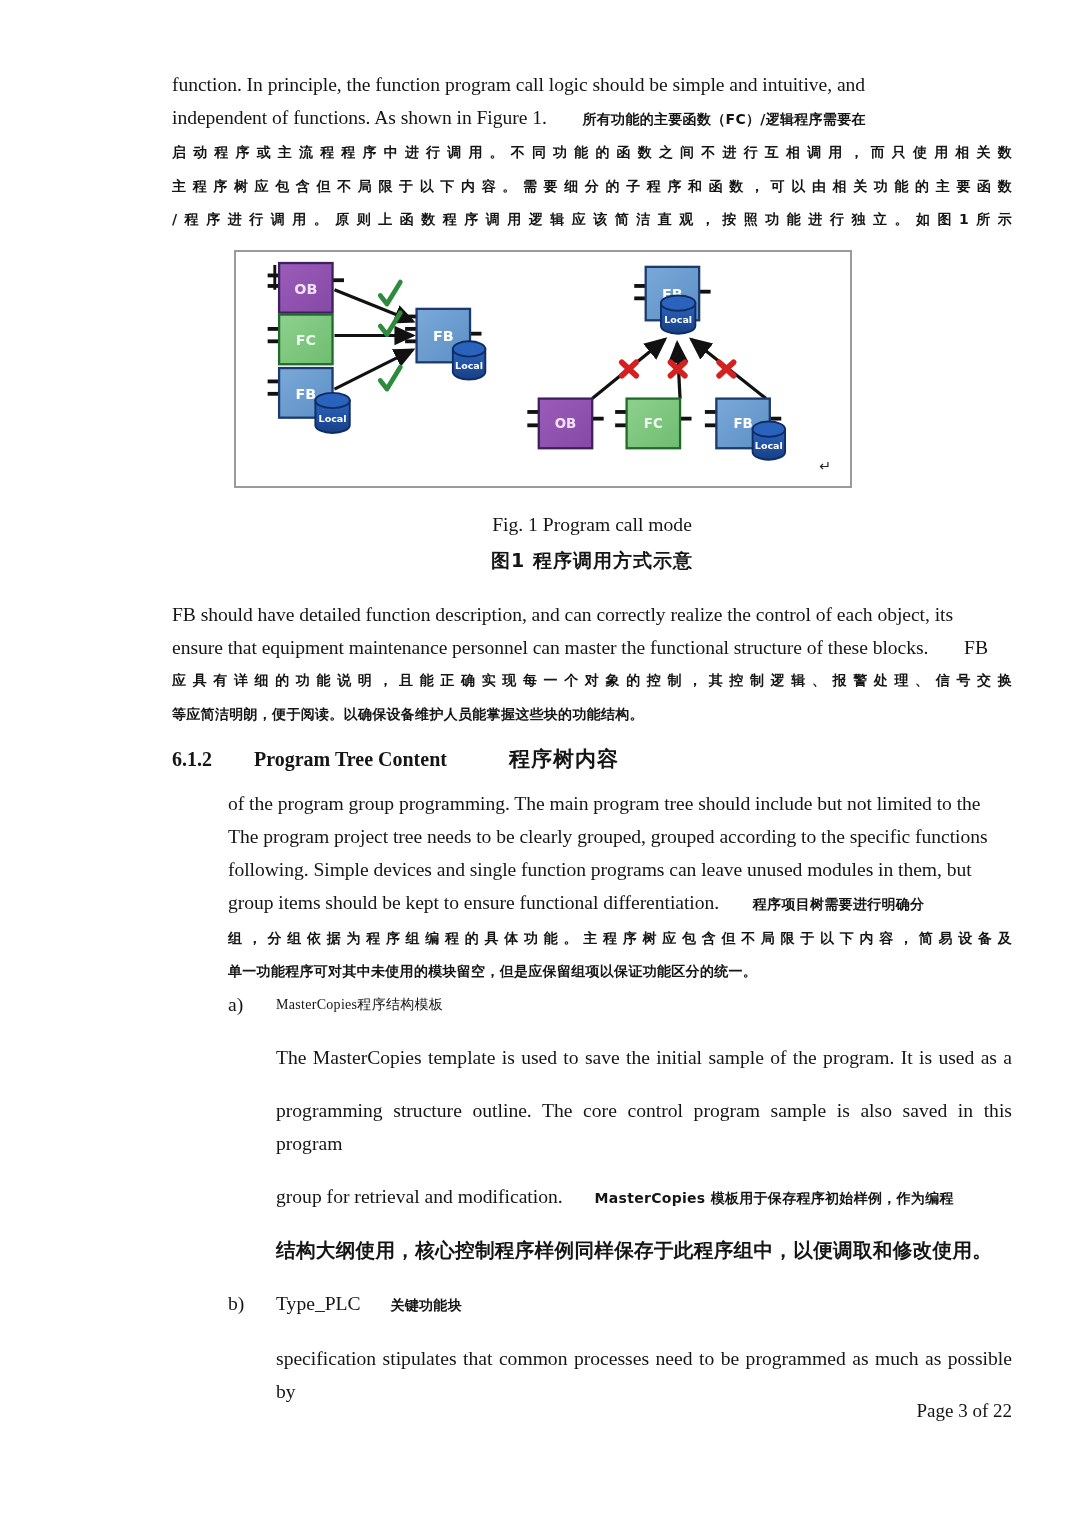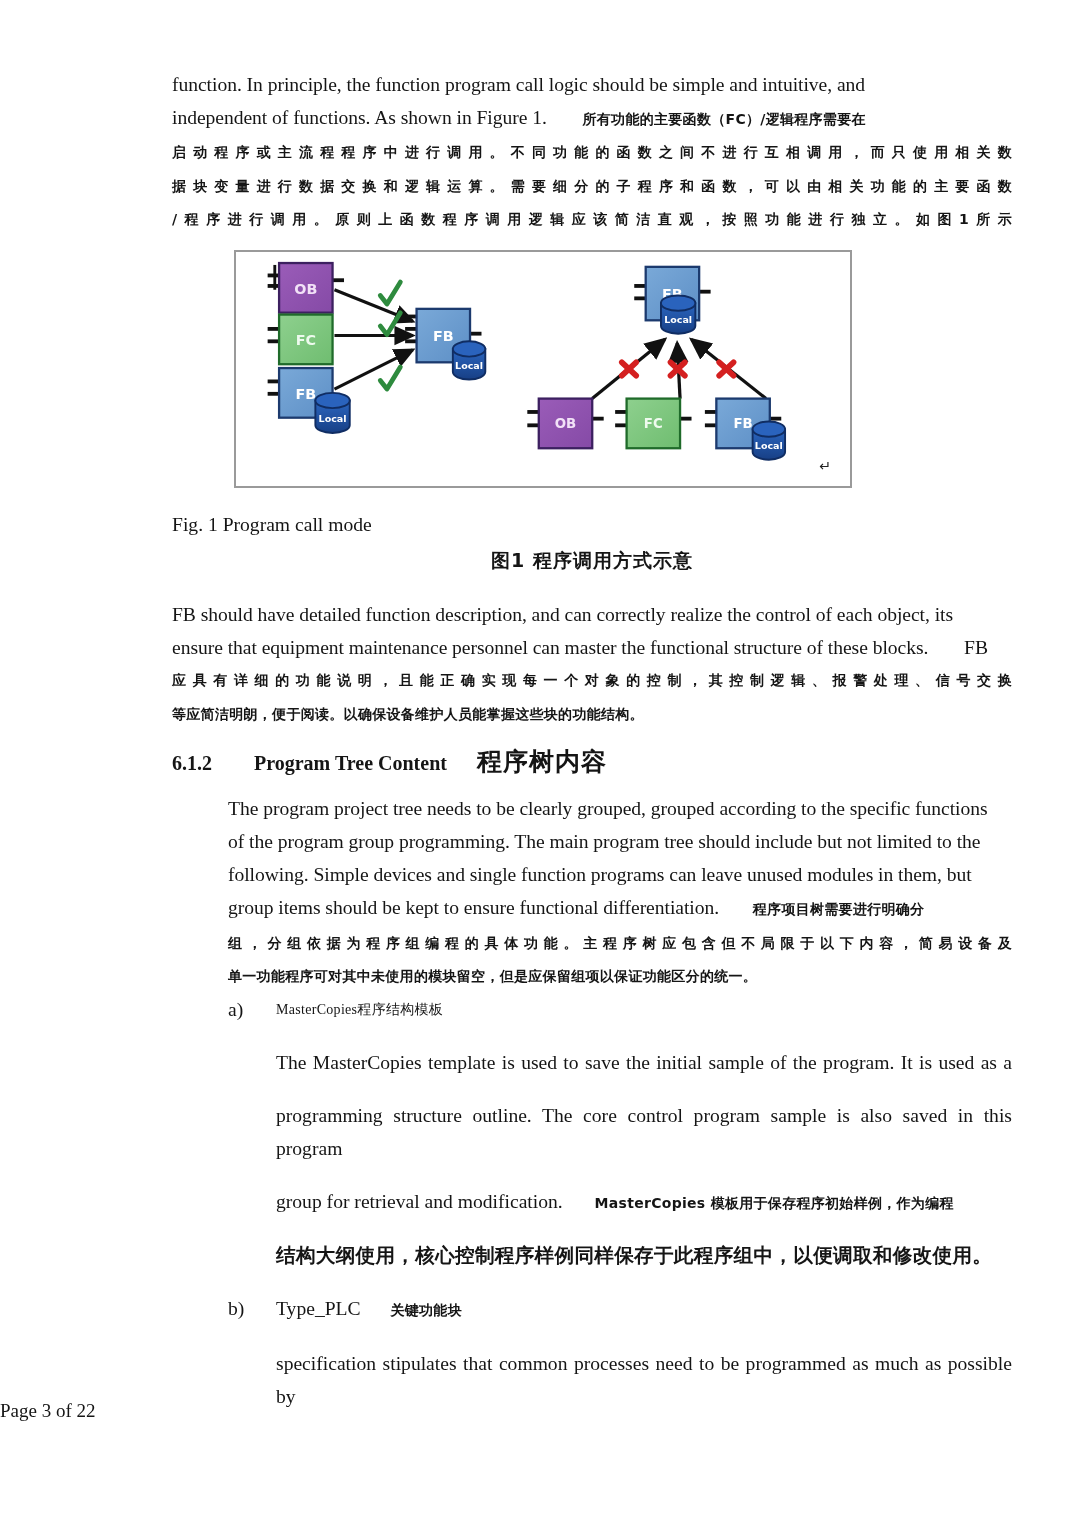--- a/index.html
+++ b/index.html
@@ -55,20 +55,21 @@
     position: relative;
     width: 618px;
     height: 238px;
     border: 2px solid #9a9a9a;
     background: #ffffff;
     box-sizing: border-box;
     padding-left: 24px;
   }
   .fig-svg { display: block; width: 100%; height: 100%; }
   .caption {
+    text-align: center;
     font-size: 19.6px;
     line-height: 34px;
     margin: 0;
   }
   .caption-cn {
     text-align: center;
     font-family: "DejaVu Sans", "Liberation Sans", sans-serif;
     font-weight: 700;
     font-size: 19px;
     line-height: 36px;
@@ -83,22 +84,23 @@
     margin: 0;
     display: flex;
     align-items: baseline;
     gap: 8px;
   }
   .heading .num { width: 74px; display: inline-block; }
   .heading .en { margin-right: 22px; }
   .heading .zh {
     font-family: "DejaVu Sans", "Liberation Sans", sans-serif;
     font-weight: 700;
-    font-size: 25px;
+    font-size: 21px;
     letter-spacing: 1px;
+    margin-left: 32px;
   }
 
   
   .list-item {
     margin: 0;
     font-size: 19.6px;
     line-height: 33.2px;
     display: flex;
   }
   .list-item .marker {
@@ -112,44 +114,44 @@
     width: 736px;
     font-size: 19.6px;
     line-height: 33.2px;
     text-align: justify;
   }
   .list-body.spread { text-align: justify; text-align-last: justify; }
 
   
   .footer {
     position: absolute;
-    left: 0;
+    left: 9px;
     top: 1400px;
     width: 1003px;
-    text-align: left;
+    text-align: right;
     font-size: 19px;
   }
   .spacer-14 { height: 14px; }
   .spacer-20 { height: 20px; }
 </style>
 </head>
 <body>
 
 <div class="page">
   <div class="content">
 
     <div>
       <p class="para">function. In principle, the function program call logic should be simple and intuitive, and</p>
       <p class="para">
         <span>independent of functions. As shown in Figure 1.</span>
         <span style="display:inline-block;width:26px"></span>
         <span class="cn">所有功能的主要函数（FC）/逻辑程序需要在</span>
       </p>
       <p class="para cn just-full">启动程序或主流程程序中进行调用。不同功能的函数之间不进行互相调用，而只使用相关数</p>
-      <p class="para cn just-full">据块变量进行数据交换和逻辑运算。需要细分的子程序和函数，可以由相关功能的主要函数</p>
+      <p class="para cn just-full">主程序树应包含但不局限于以下内容。需要细分的子程序和函数，可以由相关功能的主要函数</p>
       <p class="para cn just-full">/程序进行调用。原则上函数程序调用逻辑应该简洁直观，按照功能进行独立。如图1所示</p>
     </div>
 
     <div class="figure-wrap">
       <div class="figure-frame">
         <svg class="fig-svg" viewBox="0 0 618 238" xmlns="http://www.w3.org/2000/svg">
           <defs>
             <linearGradient id="gOB" x1="0" y1="0" x2="1" y2="1">
               <stop offset="0%" stop-color="#9a5cb8"></stop>
                 <stop offset="100%" stop-color="#854aa6"></stop>
@@ -319,22 +321,22 @@
 
     <div class="heading">
       <span class="num">6.1.2</span>
       <span class="en">Program Tree Content</span>
       <span class="zh">程序树内容</span>
     </div>
 
     <div class="spacer-14"></div>
 
     <div style="margin-left:56px;width:784px">
+      <p class="para">of the program group programming. The main program tree should include but not limited to the</p>
       <p class="para">The program project tree needs to be clearly grouped, grouped according to the specific functions</p>
-      <p class="para">of the program group programming. The main program tree should include but not limited to the</p>
       <p class="para">following. Simple devices and single function programs can leave unused modules in them, but</p>
       <p class="para">
         <span>group items should be kept to ensure functional differentiation.</span>
         <span style="display:inline-block;width:24px"></span>
         <span class="cn">程序项目树需要进行明确分</span>
       </p>
       <p class="para cn just-full">组，分组依据为程序组编程的具体功能。主程序树应包含但不局限于以下内容，简易设备及</p>
       <p class="para cn">单一功能程序可对其中未使用的模块留空，但是应保留组项以保证功能区分的统一。</p>
     </div>
 

